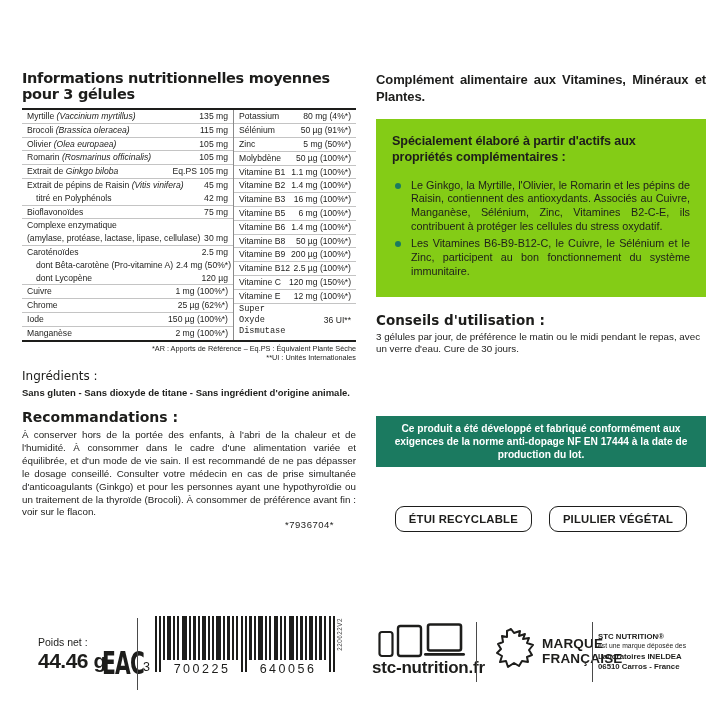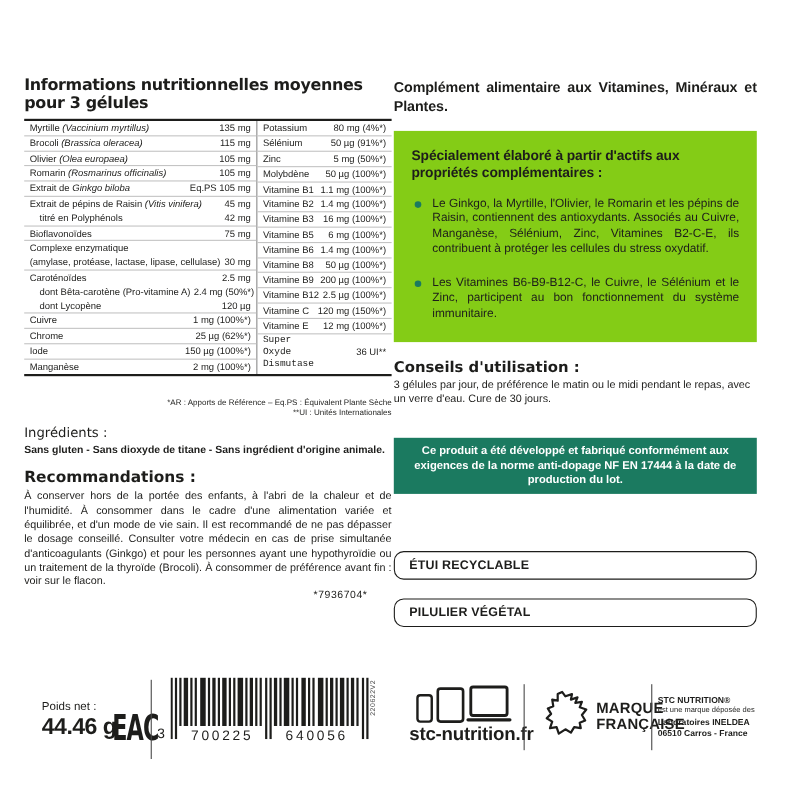--- a/index.html
+++ b/index.html
@@ -19,42 +19,42 @@
           border-top:1px solid #c4c4c4; padding:0 5px; font-size:8.6px; line-height:12.8px; min-height:12.8px; }
   .tcol .trow:first-child { border-top:none; }
   .trow.cont { border-top:none; }
   .trow .nm { flex:1 1 auto; padding-right:3px; white-space:nowrap; }
   .trow.ind .nm { padding-left:9px; }
   .trow .nm i { font-style:italic; }
   .trow .val { white-space:nowrap; text-align:left; }
   .tcol-r .trow { min-height:13.3px; }
   .trow.tall { min-height:26px; align-items:center; }
   .trow.tall .nm { white-space:normal; width:58px; flex:none; line-height:11px;font-family:Liberation Mono, monospace; }
-  .footnote { text-align:right; font-size:7.3px; line-height:9.4px; margin-top:19px; }
+  .footnote { text-align:right; font-size:7.3px; line-height:9.4px; margin-top:2px; }
   .ing-title { margin-top:7px; font-family:"DejaVu Sans", sans-serif; font-weight:normal; font-size:12px; }
   .body-p { font-size:9.35px; line-height:11px; text-align:justify; margin-top:4px; }
   .bi { font-weight:bold; font-style:italic; }
   .bold-line { font-size:9.5px; font-weight:bold; margin-top:1px; }
   .rec-title { margin-top:11px; font-family:"DejaVu Sans", sans-serif; font-weight:bold; font-size:14px; }
   .rec-p { font-size:9.8px; line-height:12.85px; text-align:justify; margin-top:4px; }
   .code-line { text-align:right; font-size:9.5px; letter-spacing:0.5px; margin-top:0; padding-right:22px; }
   
-  #right-col { position:absolute; left:358px; top:72px; width:330px; }
+  #right-col { position:absolute; left:376px; top:72px; width:330px; }
   .r-head { font-weight:bold; font-size:13px; line-height:16.5px; text-align:justify; letter-spacing:-0.1px; }
   .gray-box { background:#84cc16; margin-top:14px; padding:15px 16px 18px 16px; }
   .gb-title { font-weight:bold; font-size:12.6px; line-height:15.8px; letter-spacing:-0.1px; }
   .bullets { margin-top:13px; }
-  .bullet { display:flex; margin-top:18px; }
+  .bullet { display:flex; margin-top:4px; }
   .bullet:first-child { margin-top:0; }
   .dot { width:6px; height:6px; border-radius:50%; margin:4px 10px 0 3px; flex:none; }
   .bullet .bt { flex:1; font-size:10.8px; line-height:13.7px; text-align:justify; }
   .usage-title { margin-top:15px; font-family:"DejaVu Sans", sans-serif; font-weight:bold; font-size:13.5px; }
   .usage-text { font-size:9.8px; line-height:12.6px; margin-top:3px; }
-  .anti-doping { margin-top:28px; color:#ffffff; font-weight:bold; font-size:10.2px; line-height:13px; text-align:center; padding:6px 6px; }
-  .badges { display:flex; justify-content:center; gap:17px; margin-top:52px;flex-direction:column; }
+  .anti-doping { margin-top:60px; color:#ffffff; font-weight:bold; font-size:10.2px; line-height:13px; text-align:center; padding:6px 6px; }
+  .badges { display:flex; justify-content:center; gap:17px; margin-top:39px; }
   .badge { border:1.6px solid #1d1d1b; border-radius:9px; padding:6px 13px; font-weight:bold; font-size:11.3px; letter-spacing:0.2px; white-space:nowrap; }
   
   #footer { position:absolute; left:0; top:612px; width:720px; height:105px; }
   .vdiv { position:absolute; width:1px; background:#4a4a4a; }
   #net-weight { position:absolute; left:38px; top:24px; }
   #net-weight .nw-label { font-size:10.5px; }
   #net-weight .nw-value { font-size:21px; font-weight:bold; letter-spacing:-0.5px; margin-top:1px; }
   #eac { position:absolute; left:102px; top:32px; font-family:"DejaVu Sans", sans-serif; font-size:26px; font-weight:800;
          transform:scale(0.78,1.25); transform-origin:left top; letter-spacing:-1px; }
   #barcode { position:absolute; left:143px; top:4px; width:196px; height:60px; }

